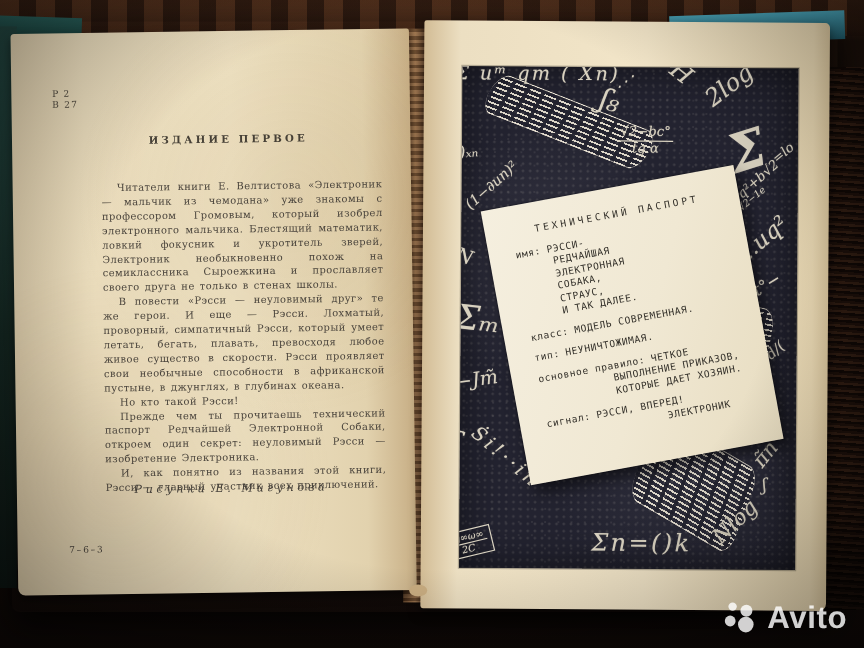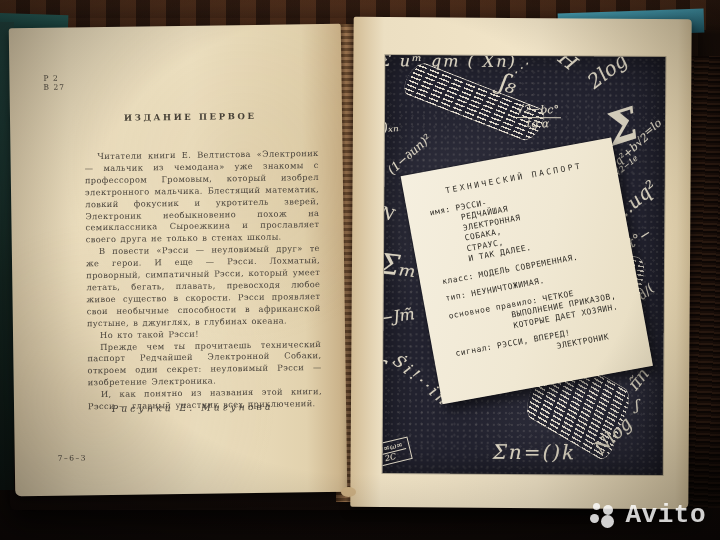--- a/index.html
+++ b/index.html
@@ -81,21 +81,21 @@
   .c2{padding-left:62px;}
   .pp-sign{text-align:right;padding-right:24px;margin-top:0;}
   
   .watermark{position:absolute;right:14px;bottom:10px;z-index:60;display:flex;align-items:center;gap:5px;opacity:.82;}
   .av-dots{position:relative;width:30px;height:27px;}
   .av-dots i{position:absolute;background:#fff;border-radius:50%;}
   .av-d1{left:3px;top:1px;width:7px;height:7px;}
   .av-d2{left:13px;top:3px;width:10px;height:10px;}
   .av-d3{left:0px;top:12px;width:9px;height:9px;}
   .av-d4{left:11px;top:13px;width:13px;height:13px;}
-  .av-text{font-family:Liberation Mono, monospace;font-weight:bold;font-size:26px;color:#fff;letter-spacing:.5px;}
+  .av-text{font-family:Liberation Sans, sans-serif;font-weight:bold;font-size:26px;color:#fff;letter-spacing:.5px;}
 </style>
 </head>
 <body>
 
 <div class="scene">
   <div class="table-top"></div>
   <div class="book-shadow"></div>
   <div class="cover-tl"></div>
   <div class="cover-strip-left"></div>
   <div class="cover-tr"></div>

